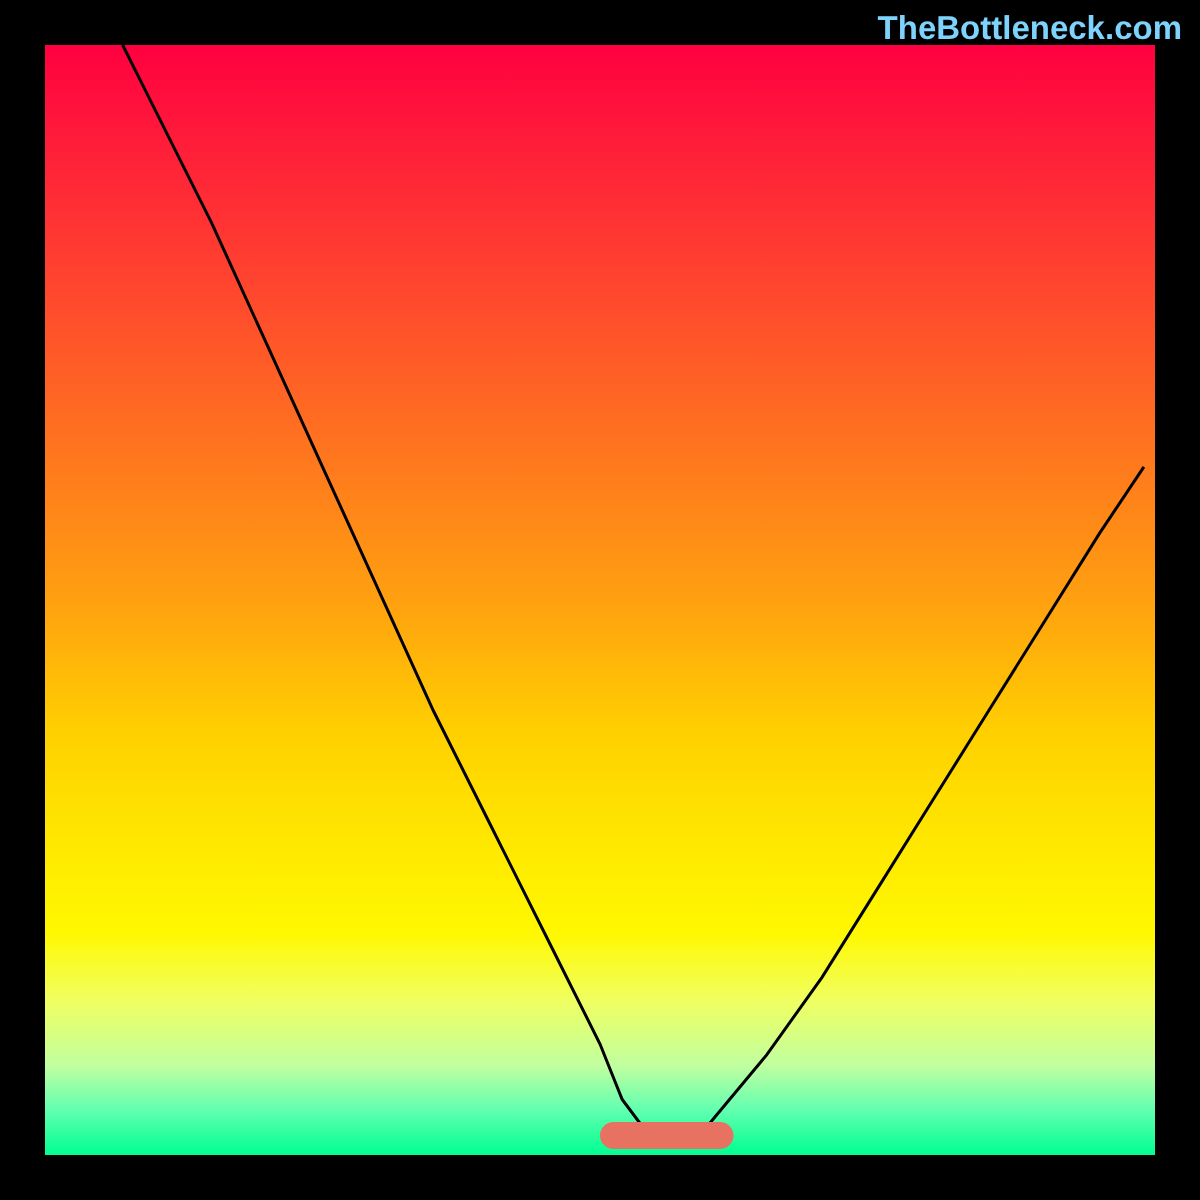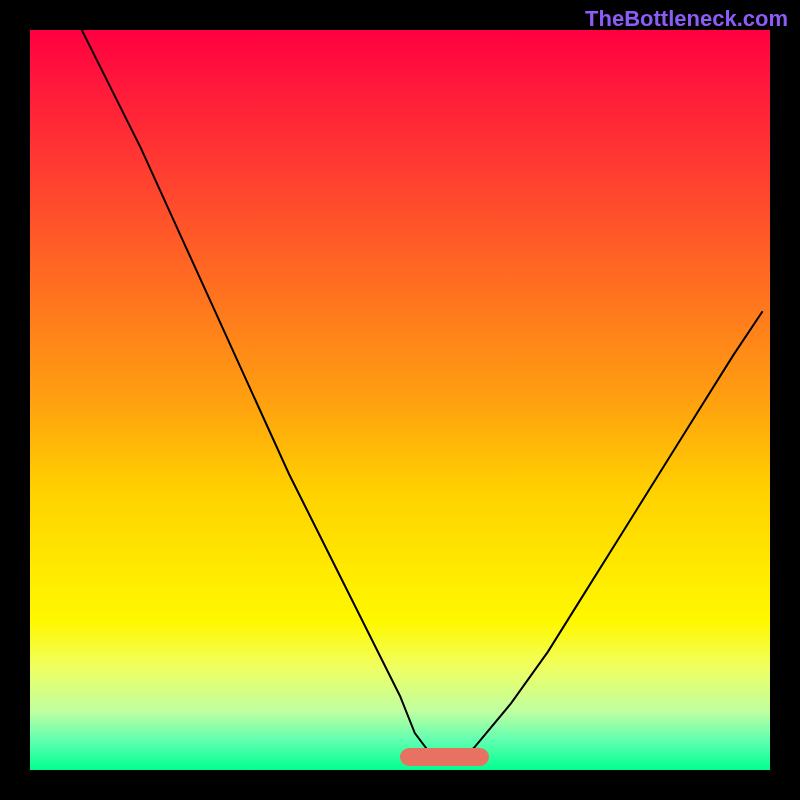--- a/index.html
+++ b/index.html
@@ -8,21 +8,21 @@
     width: 800px;
     height: 800px;
     background: #000;
     position: relative;
     font-family: Arial, sans-serif;
   }
   .watermark {
     position: absolute;
     top: 6px;
     right: 12px;
-    color: #8b5cf6;
+    color: #7dd3fc;
     font-size: 22px;
     font-weight: bold;
     z-index: 10;
   }
   .plot-area {
     position: absolute;
     left: 30px;
     top: 30px;
     width: 740px;
     height: 740px;

